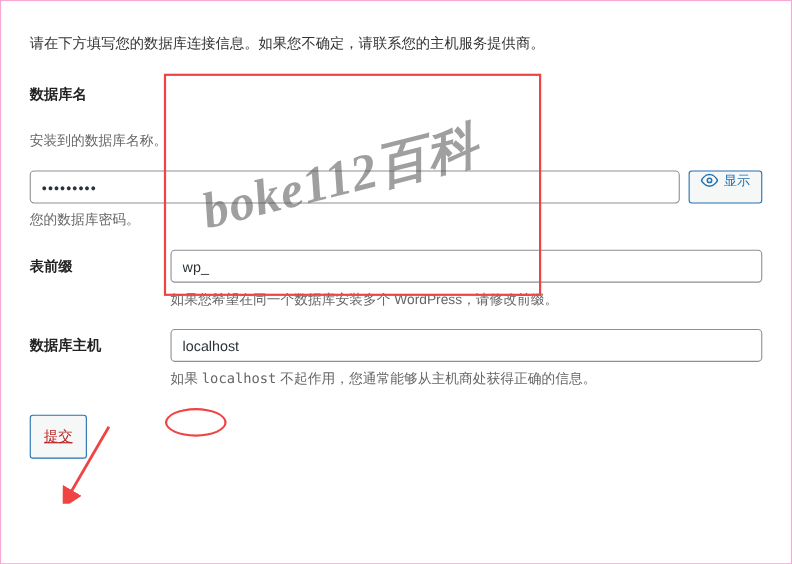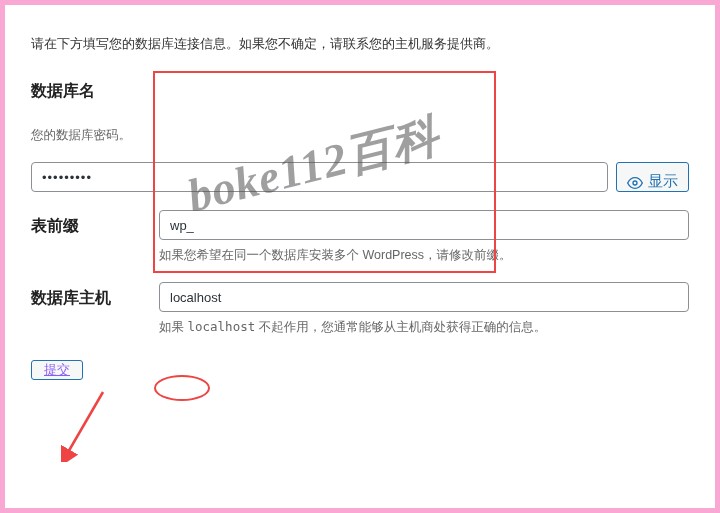--- a/index.html
+++ b/index.html
@@ -5,39 +5,39 @@
 * { box-sizing: border-box; margin: 0; padding: 0; }
 body {
   font-family: -apple-system, BlinkMacSystemFont, "Segoe UI", "Microsoft YaHei", sans-serif;
   font-size: 13px;
   color: #333;
   background: #fff;
 }
 .container {
   width: 720px;
   height: 513px;
-  border: 5px solid #f9a8d4;
+  border: 1px solid #f9a8d4;
   padding: 30px 26px 20px 26px;
   position: relative;
   overflow: hidden;
 }
 .intro {
   color: #333;
   margin-bottom: 22px;
   font-size: 13px;
 }
 .form-table { width: 100%; }
 .form-row { display: flex; align-items: flex-start; margin-bottom: 18px; }
 .form-row .label {
   width: 128px;
   flex-shrink: 0;
   font-weight: 600;
   color: #222;
   padding-top: 6px;
-  font-size: 16px;
+  font-size: 13px;
 }
 .form-row .field { flex: 1; }
 .field-line { display: flex; align-items: center; gap: 8px; }
 input[type="text"], input[type="password"] {
   width: 100%;
   height: 30px;
   padding: 4px 10px;
   border: 1px solid #8c8f94;
   border-radius: 4px;
   font-size: 13px;
@@ -48,41 +48,41 @@
   margin-top: 7px;
   color: #666;
   font-size: 12.5px;
 }
 .help code {
   font-family: Consolas, Monaco, monospace;
   font-size: 12.5px;
 }
 .show-btn {
   display: inline-flex;
-  align-items: flex-end;
+  align-items: flex-start;
   gap: 5px;
   height: 30px;
   padding: 0 10px;
   border: 1px solid #2271b1;
   border-radius: 3px;
   background: #f6f7f7;
   color: #2271b1;
-  font-size: 15px;
+  font-size: 12px;
   cursor: pointer;
   flex-shrink: 0;
 }
 .show-btn svg { width: 16px; height: 16px; }
 .submit-btn {
   display: inline-block;
-  height: 20px;
+  height: 40px;
   padding: 0 12px;
   border: 1px solid #2271b1;
   border-radius: 3px;
   background: #f6f7f7;
-  color: #8b5cf6;
+  color: #b91c1c;
   font-size: 13px;
   cursor: pointer;
   margin-top: 6px;
   text-decoration: underline;
 }
 .red-box {
   position: absolute;
   left: 148px;
   top: 66px;
   width: 343px;
@@ -134,36 +134,37 @@
   <p class="intro">请在下方填写您的数据库连接信息。如果您不确定，请联系您的主机服务提供商。</p>
 
   <div class="form-table">
 
     <div class="form-row">
       <div class="label">数据库名</div>
     </div>
 
     <div class="form-row">
       <div class="field">
-        <div class="help">您的数据库密码。</div>
+        <div class="help">安装到的数据库名称。</div>
       </div>
     </div>
 
     <div class="form-row">
       <div class="field">
         <div class="field-line">
           <input type="text" style="letter-spacing: 1px;" value="•••••••••">
           <button class="show-btn">
             <svg viewBox="0 0 24 24" fill="none" stroke="#2271b1" stroke-width="2">
               <path d="M1 12s4-8 11-8 11 8 11 8-4 8-11 8-11-8-11-8z"></path>
               <circle cx="12" cy="12" r="3"></circle>
             </svg>
             <span>显示</span>
           </button>
         </div>
+        <div class="help">您的数据库密码。</div>
       </div>
     </div>
 
     <div class="form-row">
       <div class="label">表前缀</div>
       <div class="field">
         <input type="text" value="wp_" style="">
         <div class="help">如果您希望在同一个数据库安装多个 WordPress，请修改前缀。</div>
       </div>
     </div>

